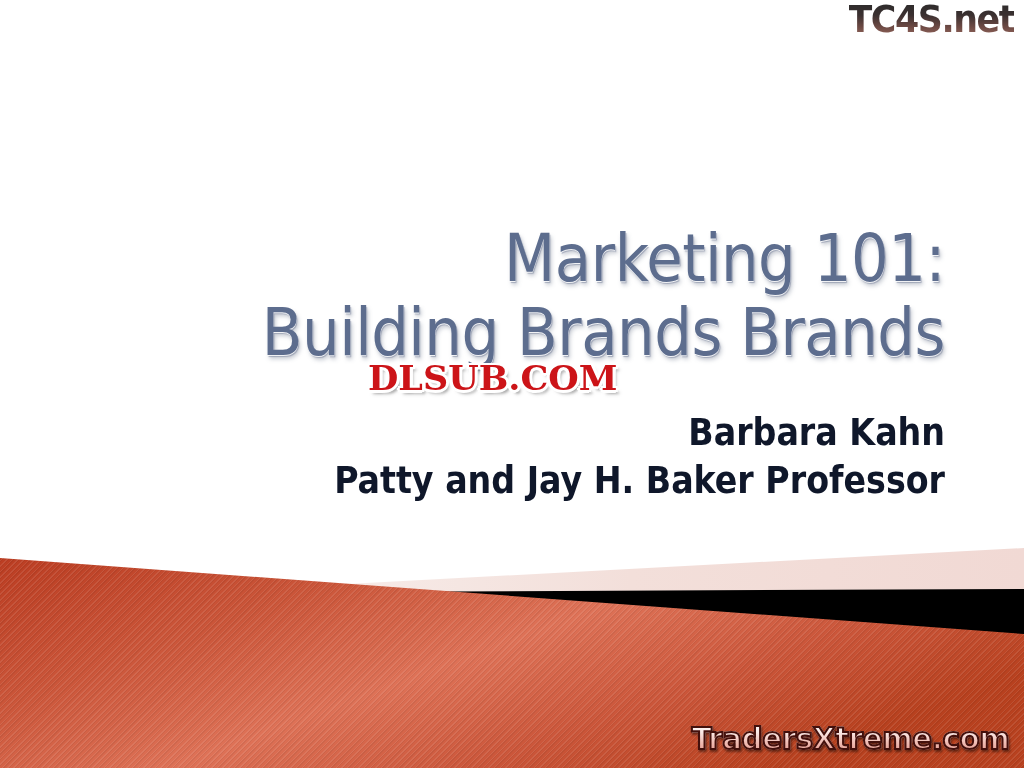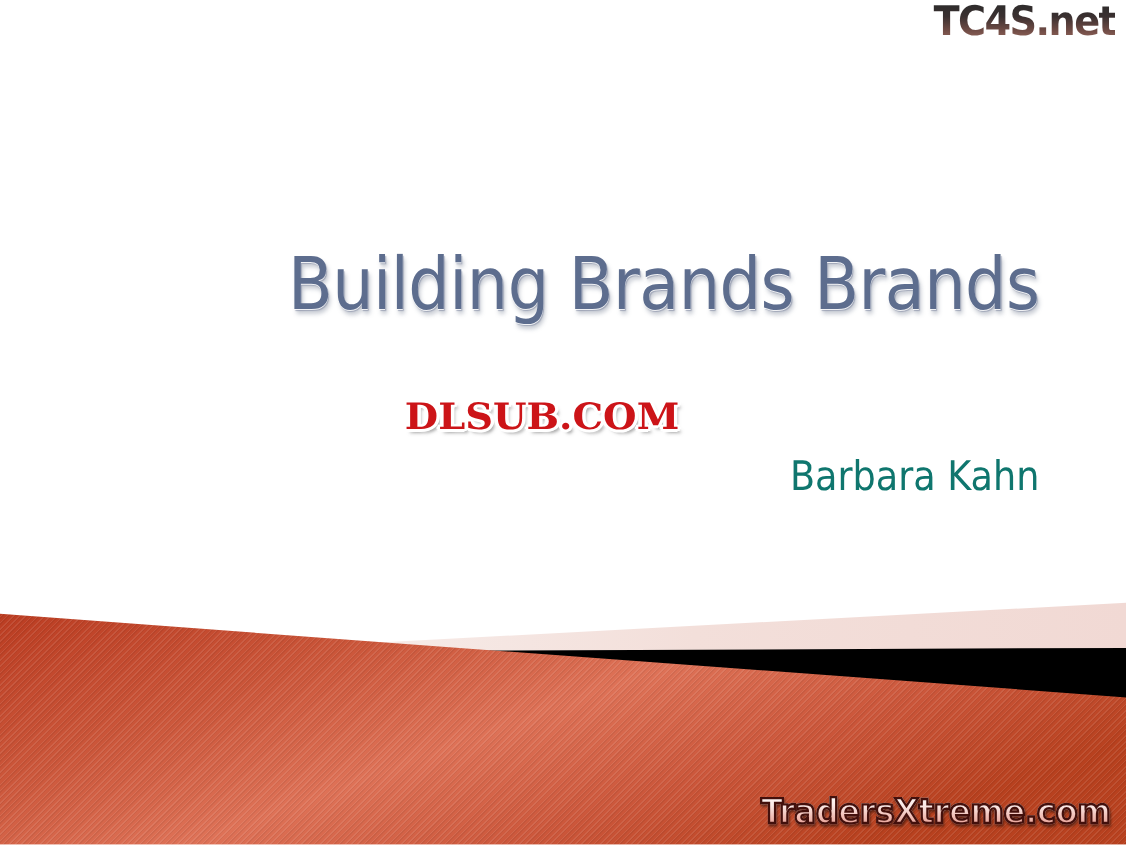--- a/index.html
+++ b/index.html
@@ -99,22 +99,22 @@
     left: 60px;
     top: 409px;
     width: 885px;
     text-align: right;
   }
 
   .subtitle-line {
     font-family: "DejaVu Sans Condensed", "Liberation Sans Narrow", "Liberation Sans", sans-serif;
     font-size: 37px;
     line-height: 48px;
-    font-weight: normal;
-    color: #0f766e;
+    font-weight: bold;
+    color: #0f172a;
     white-space: nowrap;
   }
 
   
   #dlsub-watermark {
     position: absolute;
     left: 368px;
     top: 360px;
     font-family: "DejaVu Serif", "Liberation Serif", serif;
     font-weight: bold;
@@ -186,24 +186,26 @@
     <polygon points="312,592 1024,589 1024,639 330,600" fill="#000000"></polygon>
 
     <polygon points="0,558 1024,634 1024,768 0,768" fill="url(#orangeGrad)"></polygon>
   </svg>
 
   <div id="stripes"></div>
 
   <div id="tc4s-logo">TC4S.net</div>
 
   <div id="title-block">
+    <div class="title-line">Marketing 101:</div>
     <div class="title-line">Building Brands Brands</div>
   </div>
 
   <div id="dlsub-watermark">DLSUB.COM</div>
 
   <div id="subtitle-block">
     <div class="subtitle-line">Barbara Kahn</div>
+    <div class="subtitle-line">Patty and Jay H. Baker Professor</div>
   </div>
 
   <div id="traders-watermark">TradersXtreme.com</div>
 
 </div>
 
 </body></html>

